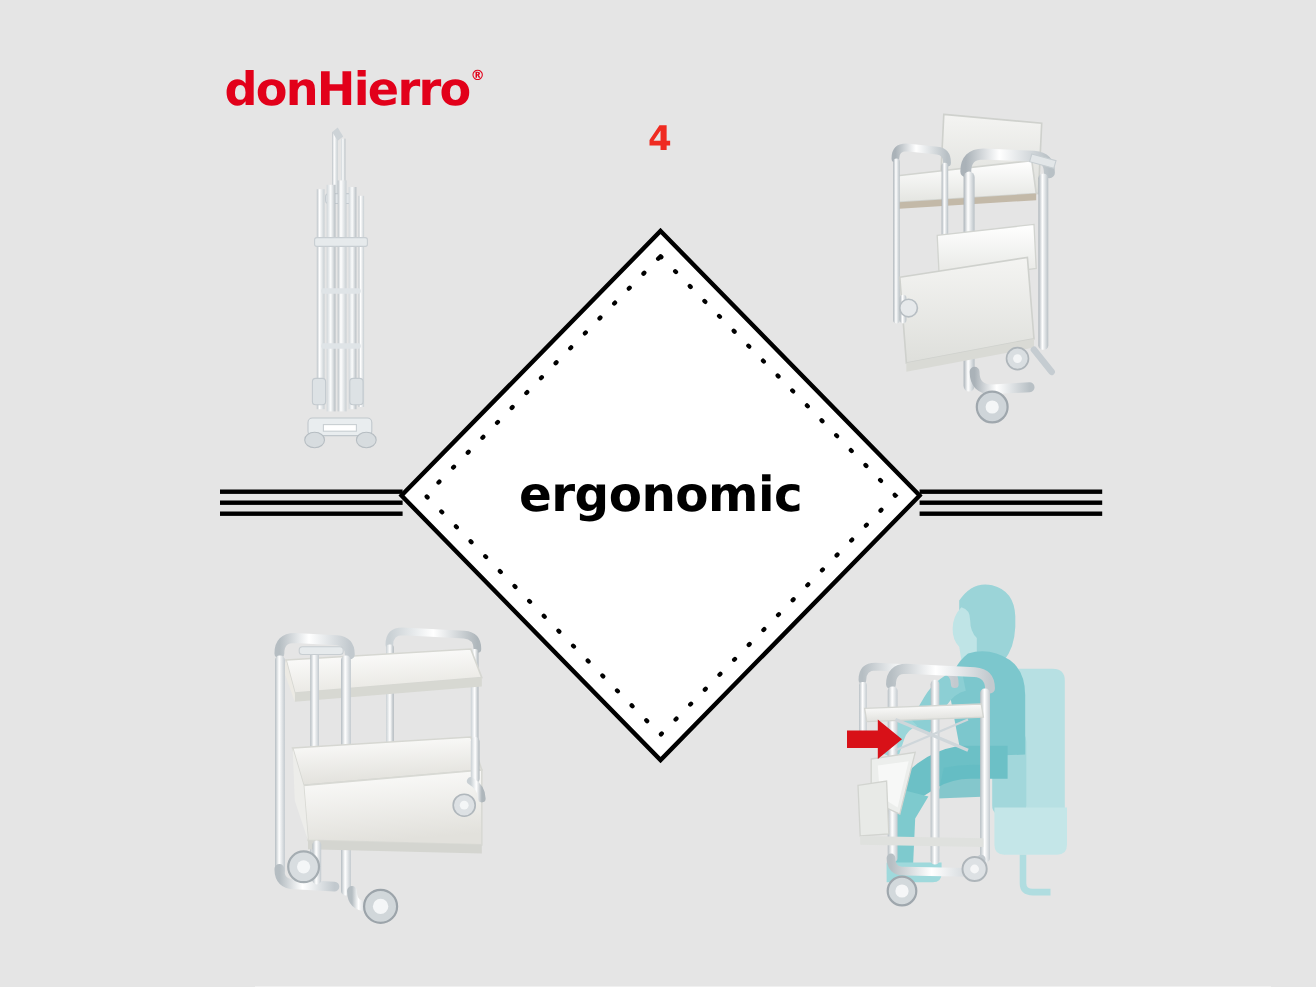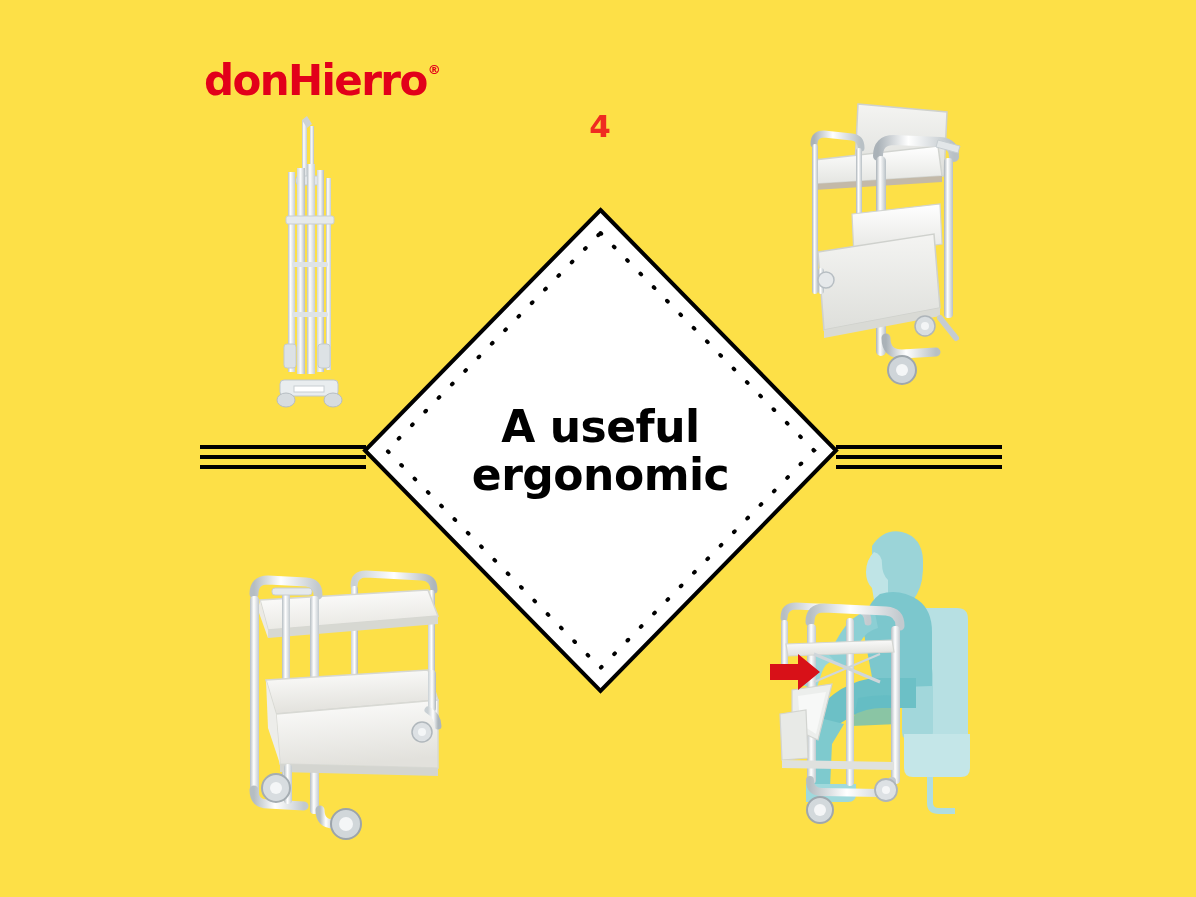--- a/index.html
+++ b/index.html
@@ -7,21 +7,21 @@
     padding: 0;
     background: #ffffff;
   }
   body {
     font-family: "Liberation Sans", sans-serif;
   }
   #slide {
     position: relative;
     width: 1196px;
     height: 897px;
-    background: #fde047;
+    background: #e5e5e5;
     overflow: hidden;
   }
 
   
   .logo {
     position: absolute;
     left: 204px;
     top: 60px;
     display: flex;
     align-items: flex-start;
@@ -134,21 +134,20 @@
     <div class="rule"></div>
     <div class="rule"></div>
   </div>
 
   <div class="diamond-wrap">
     <svg class="diamond-svg" viewBox="0 0 477 487">
       <polygon points="238.5,3 474,243.5 238.5,484 3,243.5" fill="#ffffff" stroke="#000000" stroke-width="4"></polygon>
       <polygon points="238.5,26 452,243.5 238.5,461 25,243.5" fill="none" stroke="#000000" stroke-width="4" stroke-dasharray="1 18" stroke-linecap="round"></polygon>
     </svg>
     <div class="diamond-text">
-      <div>A useful</div>
       <div>ergonomic</div>
     </div>
   </div>
 
   <div class="photo photo-folded">
     <svg viewBox="0 0 104 306">
       <defs>
         <linearGradient id="tubeA" x1="0" y1="0" x2="1" y2="0">
           <stop offset="0%" stop-color="#b9c0c5"></stop>
           <stop offset="35%" stop-color="#ffffff"></stop>

